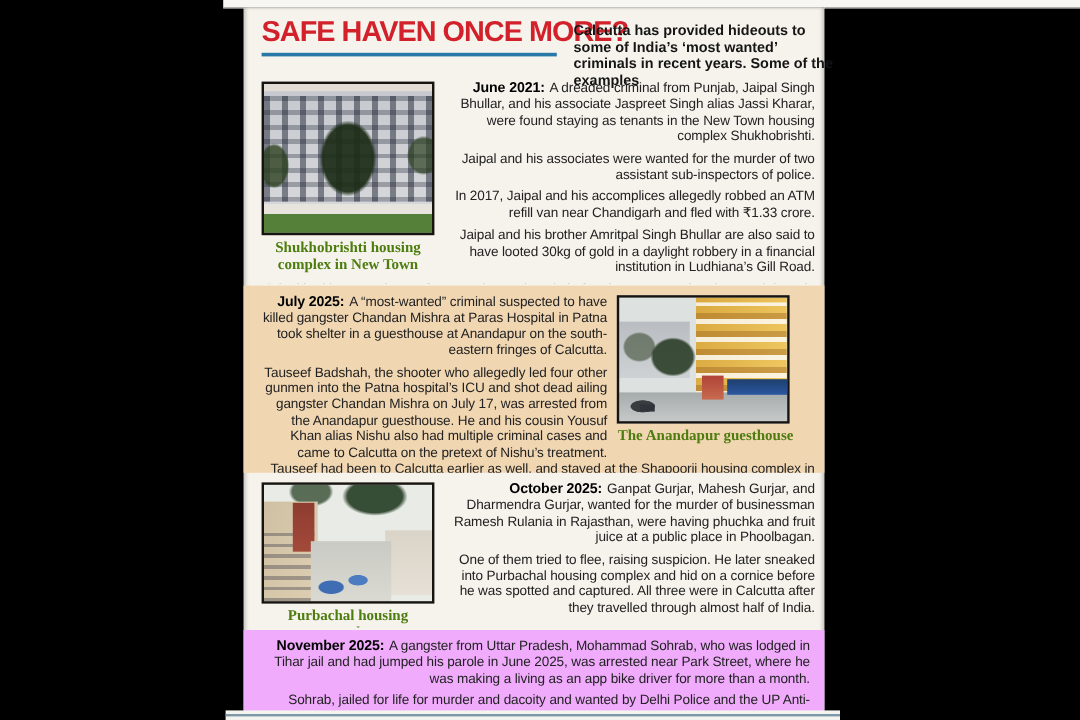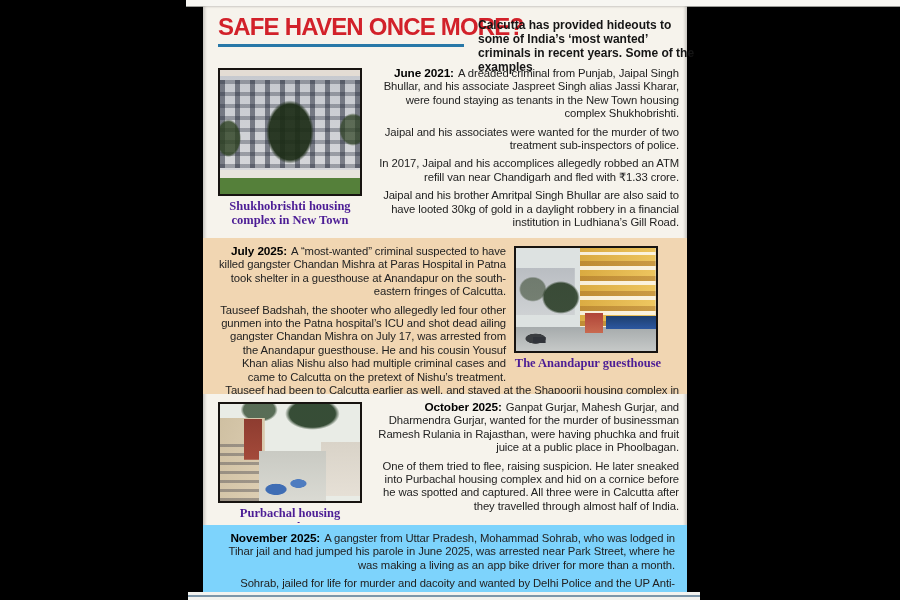--- a/index.html
+++ b/index.html
@@ -19,31 +19,31 @@
   .title{margin:7px 0 0 15px;font-size:24px;font-weight:bold;letter-spacing:-0.8px;
     color:#d2212a;white-space:nowrap;}
   .rule{width:246px;height:3px;background:#2878a8;margin:3px 0 0 15px;}
   .intro{position:absolute;left:275px;top:5px;width:220px;
     font-size:12px;line-height:14px;font-weight:bold;color:#151515;}
 
   .section{overflow:hidden;padding:5px 8px 0 15px;box-sizing:border-box;}
   .s1{height:174px;}
   .s2{height:156px;margin-top:2px;background:#f1d6b2;padding-top:7px;}
   .s3{height:127px;margin-top:2px;}
-  .s4{height:74px;margin-top:2px;background:#7dd3fc;padding-top:7px;padding-right:12px;}
+  .s4{height:74px;margin-top:2px;background:#f0abfc;padding-top:7px;padding-right:12px;}
 
   .section p{margin:0 0 5px 0;font-size:11.3px;line-height:13.4px;color:#222;letter-spacing:-0.1px;text-align:right;}
   .lead{font-weight:bold;color:#000;font-size:11.8px;margin-right:4px;}
 
   .photo-block{width:144px;}
   .photo-block.left{float:left;margin:1px 9px 2px 0;}
   .photo-block.right{float:right;margin:1px 17px 2px 8px;width:148px;}
   .photo{width:140px;border:2px solid #171310;box-sizing:content-box;}
   .caption{font-family:"Liberation Serif","DejaVu Serif",serif;font-weight:bold;
-    font-size:12.5px;line-height:14px;text-align:center;color:#4c1d95;margin-top:3px;}
+    font-size:12.5px;line-height:14px;text-align:center;color:#4d7c0f;margin-top:3px;}
 
   
   .photo.p1{height:124px;background-color:#e3dcd4;background-repeat:no-repeat;
     background-image:
       radial-gradient(ellipse 36px 48px at 50% 50%, rgba(28,44,22,.92) 0 58%, rgba(28,44,22,0) 66%),
       radial-gradient(ellipse 20px 30px at 6% 55%, rgba(44,64,32,.8) 0 55%, rgba(44,64,32,0) 63%),
       radial-gradient(ellipse 22px 26px at 95% 48%, rgba(44,64,32,.7) 0 55%, rgba(44,64,32,0) 63%),
       linear-gradient(rgba(0,0,0,0) 0 100px, #e7e4dd 100px 108px, #55803a 108px 124px),
       repeating-linear-gradient(90deg, rgba(30,36,52,.5) 0 5px, rgba(30,36,52,0) 5px 15px),
       repeating-linear-gradient(0deg, rgba(30,36,52,.32) 0 4px, rgba(30,36,52,0) 4px 12px),
@@ -94,21 +94,21 @@
     <div class="rule"></div>
     <div class="intro">Calcutta has provided hideouts to some of India’s ‘most wanted’ criminals in recent years. Some of the examples</div>
   </div>
 
   <div class="section s1">
     <div class="photo-block left">
       <div class="photo p1"></div>
       <div class="caption">Shukhobrishti housing complex in New Town</div>
     </div>
     <p><span class="lead">June 2021:</span><span>A dreaded criminal from Punjab, Jaipal Singh Bhullar, and his associate Jaspreet Singh alias Jassi Kharar, were found staying as tenants in the New Town housing complex Shukhobrishti.</span></p>
-    <p>Jaipal and his associates were wanted for the murder of two treatment sub-inspectors of police.</p>
+    <p>Jaipal and his associates were wanted for the murder of two assistant sub-inspectors of police.</p>
     <p>In 2017, Jaipal and his accomplices allegedly robbed an ATM refill van near Chandigarh and fled with ₹1.33 crore.</p>
     <p>Jaipal and his brother Amritpal Singh Bhullar are also said to have looted 30kg of gold in a daylight robbery in a financial institution in Ludhiana’s Gill Road.</p>
     <p>Jaipal had been on the run for more than a decade before he was traced and gunned down in a dramatic shoot-out inside the New Town complex.</p>
   </div>
 
   <div class="section s2">
     <div class="photo-block right">
       <div class="photo p2"></div>
       <div class="caption">The Anandapur guesthouse</div>
     </div>

